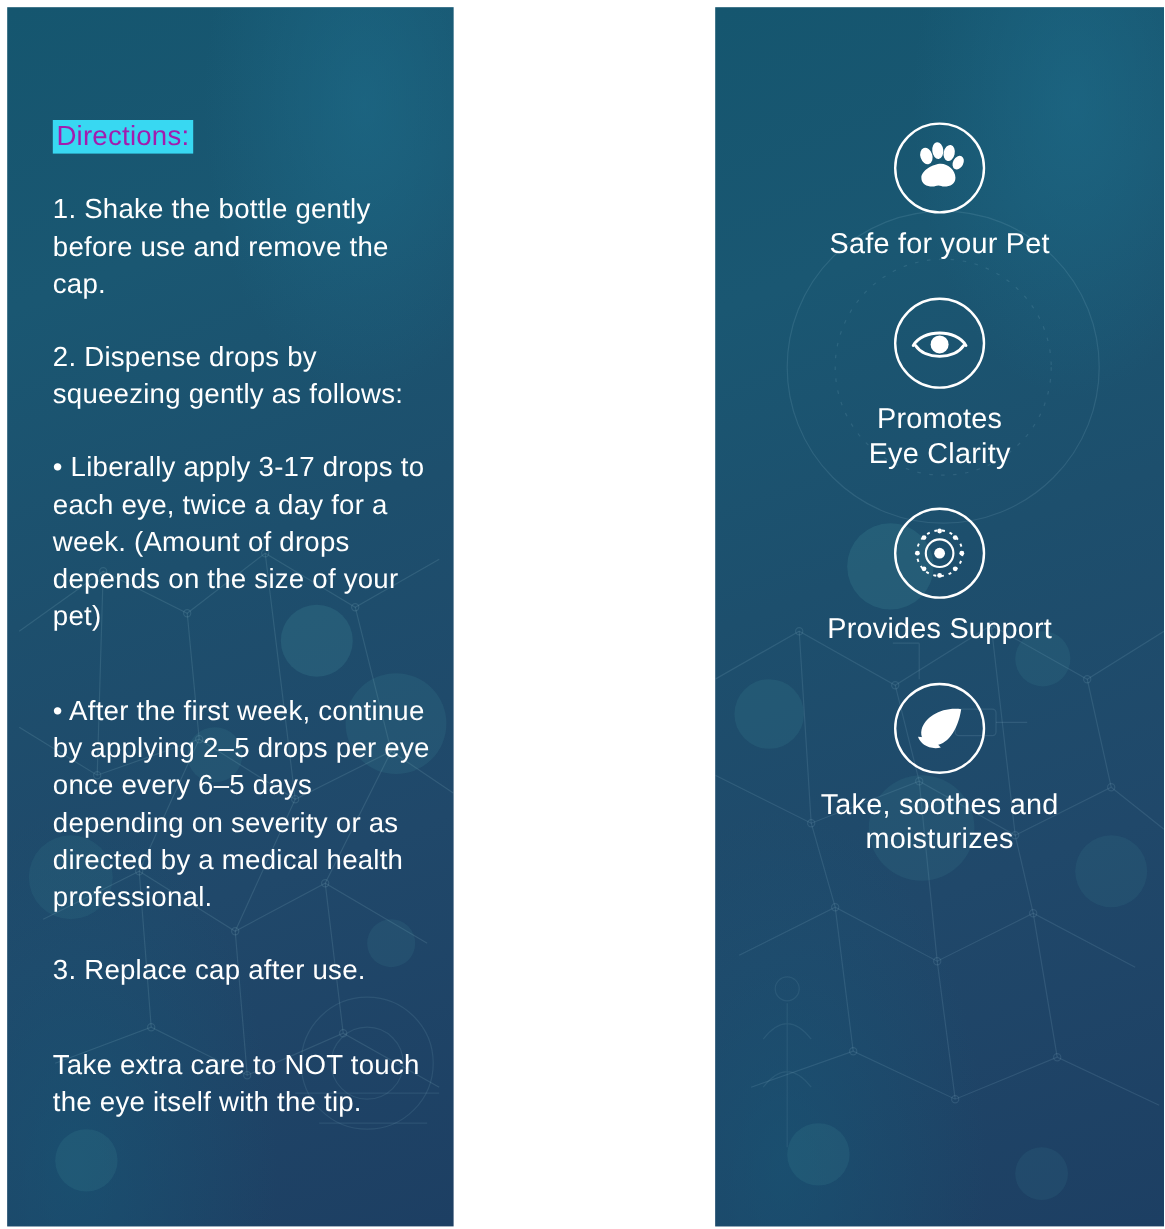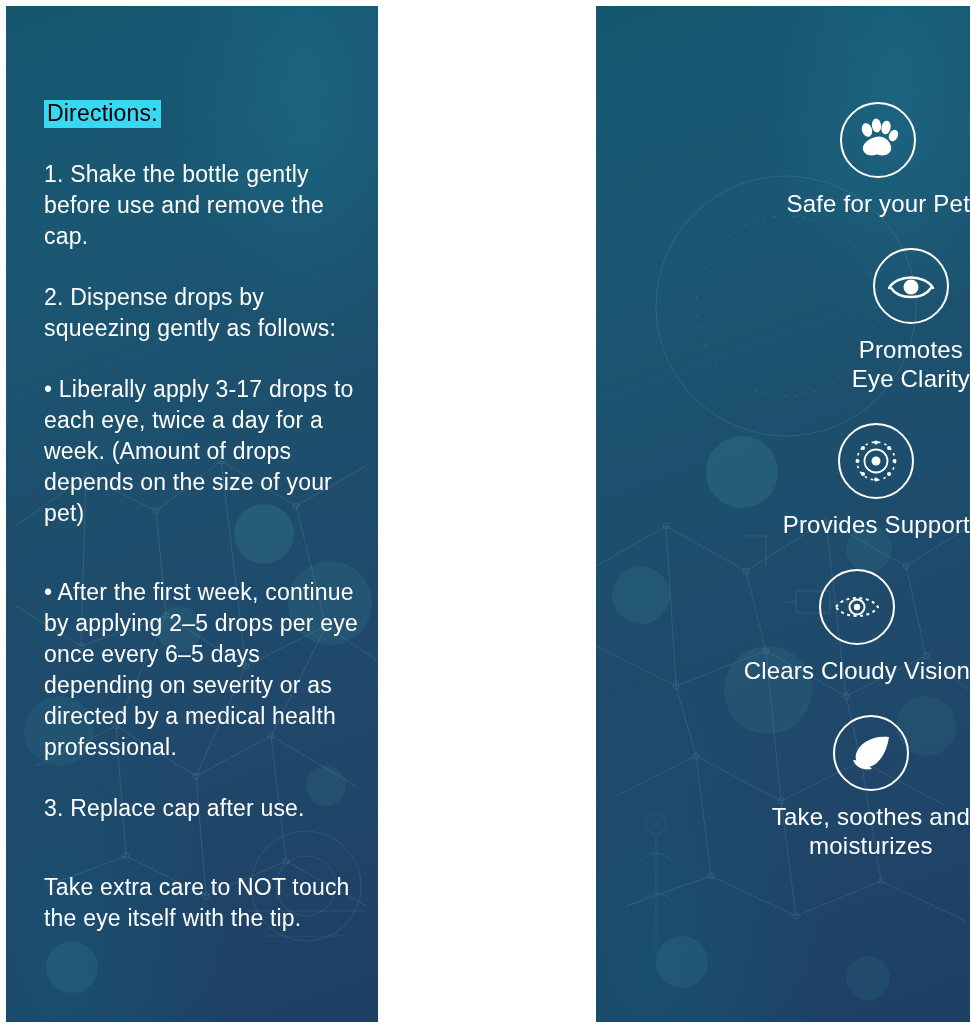--- a/index.html
+++ b/index.html
@@ -61,37 +61,37 @@
     top: 92px;
     width: 320px;
     color: #ffffff;
     font-size: 23px;
     line-height: 31px;
     letter-spacing: 0.2px;
   }
   .dir-heading {
     display: inline-block;
     background: #38d8f2;
-    color: #000000;
+    color: #a21caf;
     padding: 0 3px 1px 3px;
     font-size: 23px;
     line-height: 27px;
   }
   .dir-line { display: block; margin-top: 30px; }
   .dir-gap { display: block; height: 18px; }
 
   
   .benefits {
     position: absolute;
     left: 0;
     top: 96px;
     width: 374px;
     display: flex;
     flex-direction: column;
-    align-items: flex-end;
+    align-items: center;
   }
   .benefit {
     display: flex;
     flex-direction: column;
     align-items: center;
     margin-bottom: 30px;
   }
   .benefit-icon {
     width: 72px;
     height: 72px;
@@ -261,30 +261,20 @@
               <circle cx="24" cy="42.5" r="2"></circle>
                 <circle cx="11" cy="37" r="2"></circle>
               <circle cx="5.5" cy="24" r="2"></circle>
                 <circle cx="11" cy="11" r="2"></circle>
             </g>
           </svg>
         </div>
         <div class="benefit-label">Provides Support</div>
       </div>
 
-      <div class="benefit">
-        <div class="benefit-icon">
-          <svg width="48" height="32" viewBox="0 0 48 32" aria-hidden="true">
-            <path d="M3,16 C11,4 37,4 45,16 C37,28 11,28 3,16 Z" fill="none" stroke="#ffffff" stroke-width="2" stroke-dasharray="3 3.5"></path>
-            <circle cx="24" cy="16" r="7.5" fill="none" stroke="#ffffff" stroke-width="2"></circle>
-            <circle cx="24" cy="16" r="3.2" fill="#ffffff"></circle>
-          </svg>
-        </div>
-        <div class="benefit-label">Clears Cloudy Vision</div>
-      </div>
 
       <div class="benefit">
         <div class="benefit-icon">
           <svg width="44" height="40" viewBox="0 0 44 40" aria-hidden="true">
             <path d="M40,4 C24,2 10,10 7,21 C5.5,27 9,33 15,34 C26,36 37,24 40,4 Z" fill="#ffffff"></path>
             <path d="M23,36 C18,30 11,27 4,27 C6,33 13,38 23,36 Z" fill="#ffffff"></path>
           </svg>
         </div>
         <div class="benefit-label">Take, soothes and
 moisturizes</div>

